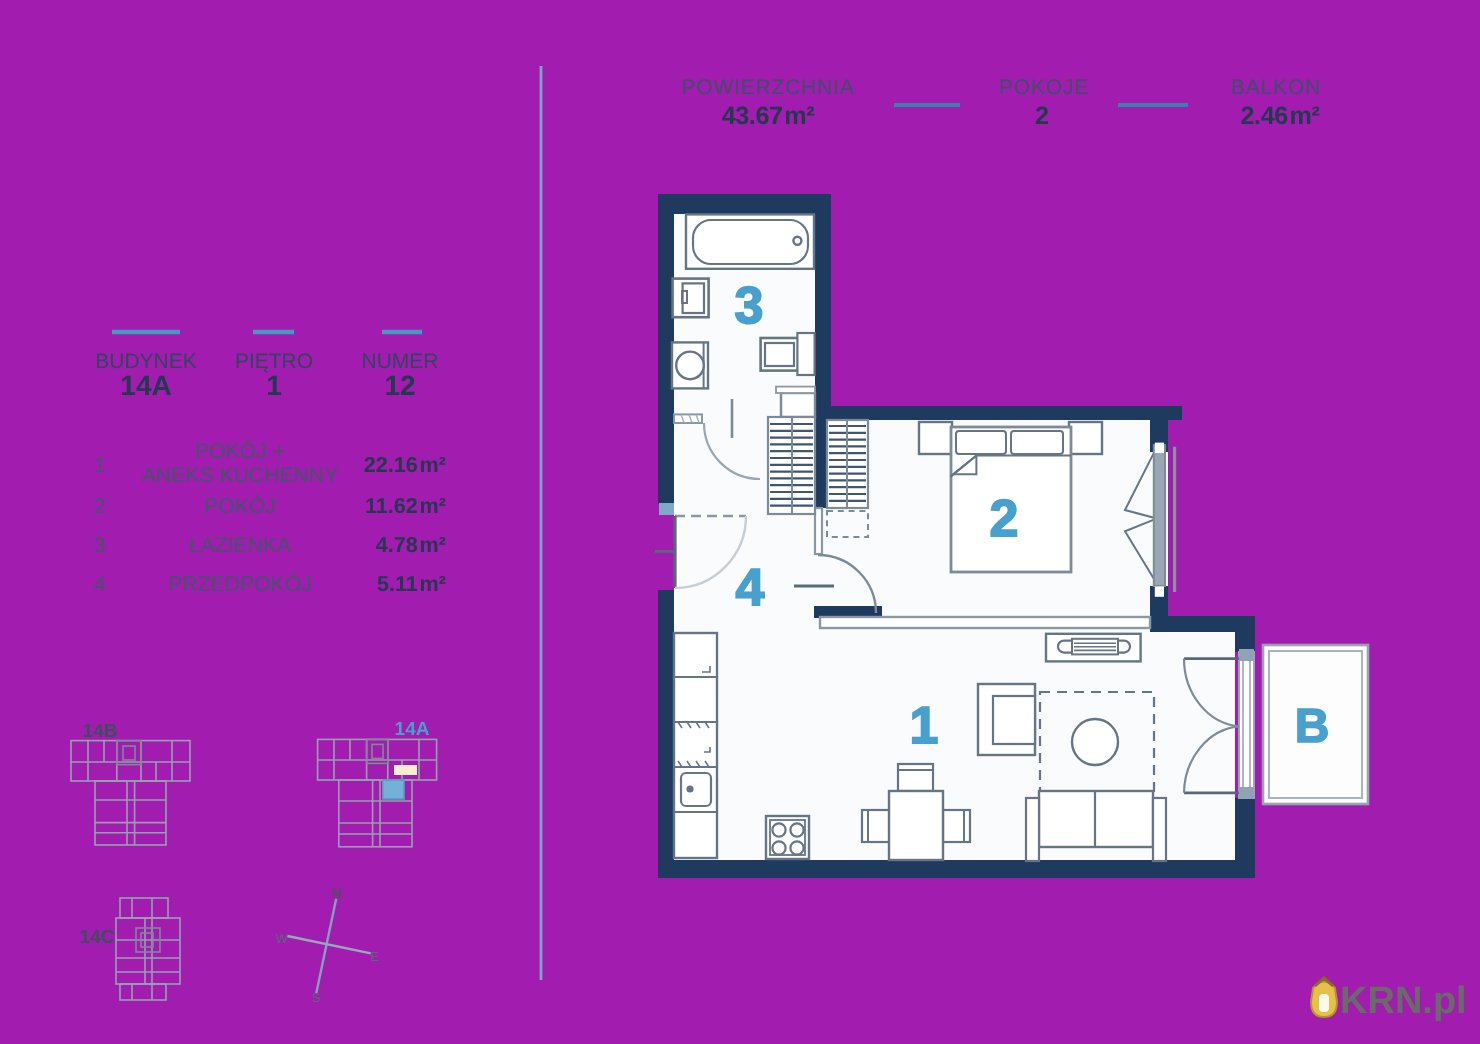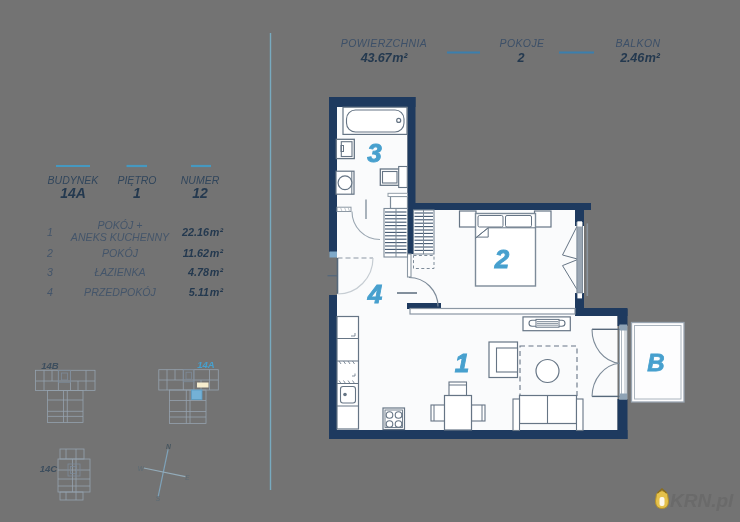--- a/index.html
+++ b/index.html
@@ -1,17 +1,17 @@
 <!DOCTYPE html>
 <html><head>
 <meta charset="utf-8">
 <style>
   html,body{margin:0;padding:0;background:#ffffff;}
-  #page{position:relative;width:740px;height:522px;background:#737373;overflow:hidden;
-        font-family:"Liberation Sans",sans-serif;font-style:italic;}
+  #page{position:relative;width:740px;height:522px;background:#a21caf;overflow:hidden;
+        font-family:"Liberation Sans",sans-serif;}
   svg text{font-family:"Liberation Sans",sans-serif;}
 </style>
 </head>
 <body>
 <div id="page">
 <svg width="740" height="522" viewBox="0 0 740 522">
 
 <g id="header">
 
   <g>

